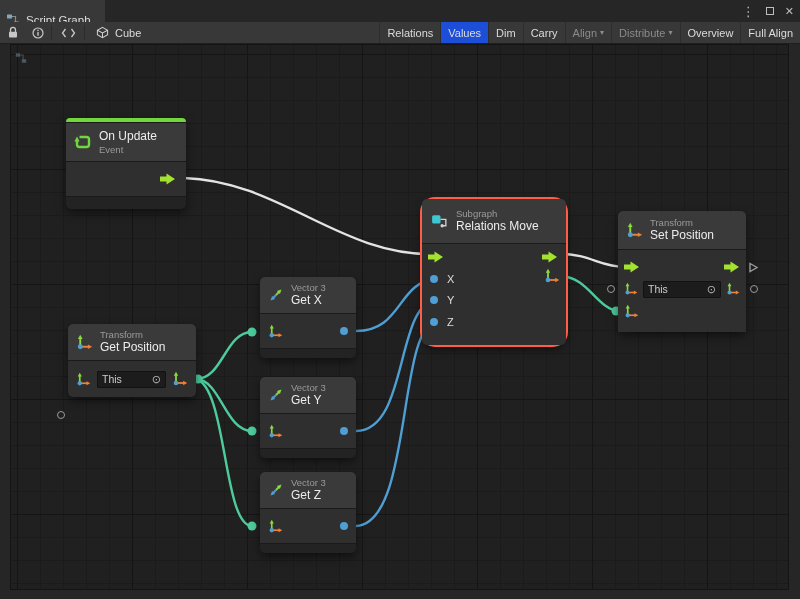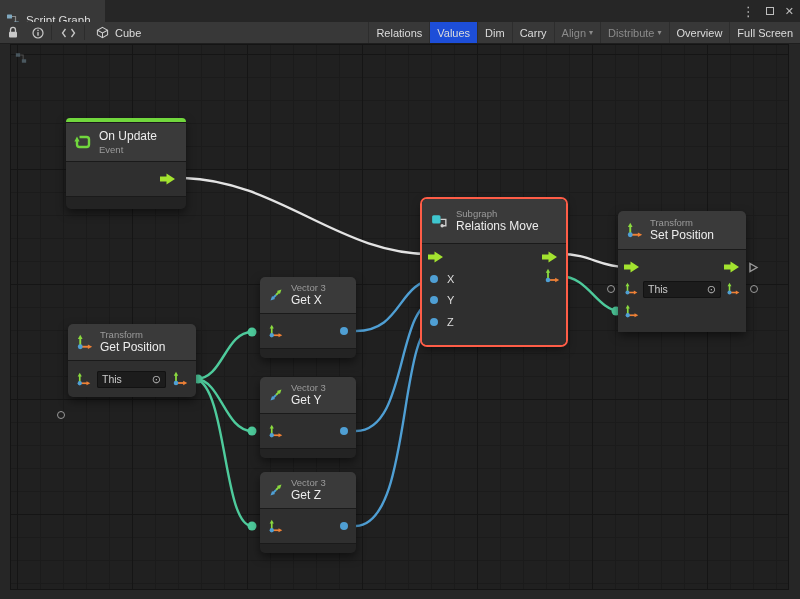--- a/index.html
+++ b/index.html
@@ -46,21 +46,21 @@
 
   .wires{position:absolute;left:0;top:0;pointer-events:none;z-index:5;}
   .wire{fill:none;stroke-width:2.4;stroke-linecap:round;}
   .wire.exec{stroke:var(--wire-white);}
   .wire.vec{stroke:var(--wire-vector);}
   .wire.flt{stroke:var(--wire-float);}
   .sdot{fill:var(--wire-vector);}
 
   
   .node{position:absolute;z-index:10;background:#1a1a1a;border-radius:5px;box-shadow:0 4px 10px rgba(0,0,0,.5);}
-  .node.selected{box-shadow:0 0 0 2px var(--selection),0 4px 10px rgba(0,0,0,.55);}
+  .node.selected{box-shadow:0 0 0 2px var(--selection),0 4px 10px rgba(0,0,0,.55);border-radius:13px;}
   .band{position:relative;width:100%;}
   .band + .band{margin-top:1px;}
   .accent{height:4px;border-radius:5px 5px 0 0;background:var(--event-accent);}
   .hdr{background:#3a3a3a;display:flex;align-items:center;gap:7px;padding:0 8px;border-radius:5px 5px 0 0;}
   .accent + .hdr{border-radius:0;}
   .bdy{background:#2f2f2f;}
   .ftr{background:#232323;border-radius:0 0 5px 5px;}
   .node .bdy:last-child{border-radius:0 0 5px 5px;}
   .t-type{font-size:9.5px;color:#9b9b9b;line-height:1.25;}
   .t-title{font-size:12px;color:#ededed;line-height:1.25;}
@@ -139,21 +139,21 @@
           <span class="caret">▾</span>
         </div>
       <div class="tb-btn disabled">
           <span>Distribute</span>
           <span class="caret">▾</span>
         </div>
       <div class="tb-btn">
           <span>Overview</span>
         </div>
       <div class="tb-btn">
-          <span>Full Screen</span>
+          <span>Full Align</span>
         </div>
     </div>
   </div>
 
   <div class="canvas">
     <svg class="corner-ic" width="12" height="12" viewBox="0 0 14 14">
       <path d="M6 3.5h3.5v7" stroke="#777" fill="none" stroke-width="1.2"></path>
       <rect x="1" y="1.5" width="5" height="4" fill="#6f8896"></rect>
       <rect x="8" y="8.5" width="5" height="4" fill="#6f8896"></rect>
     </svg>

